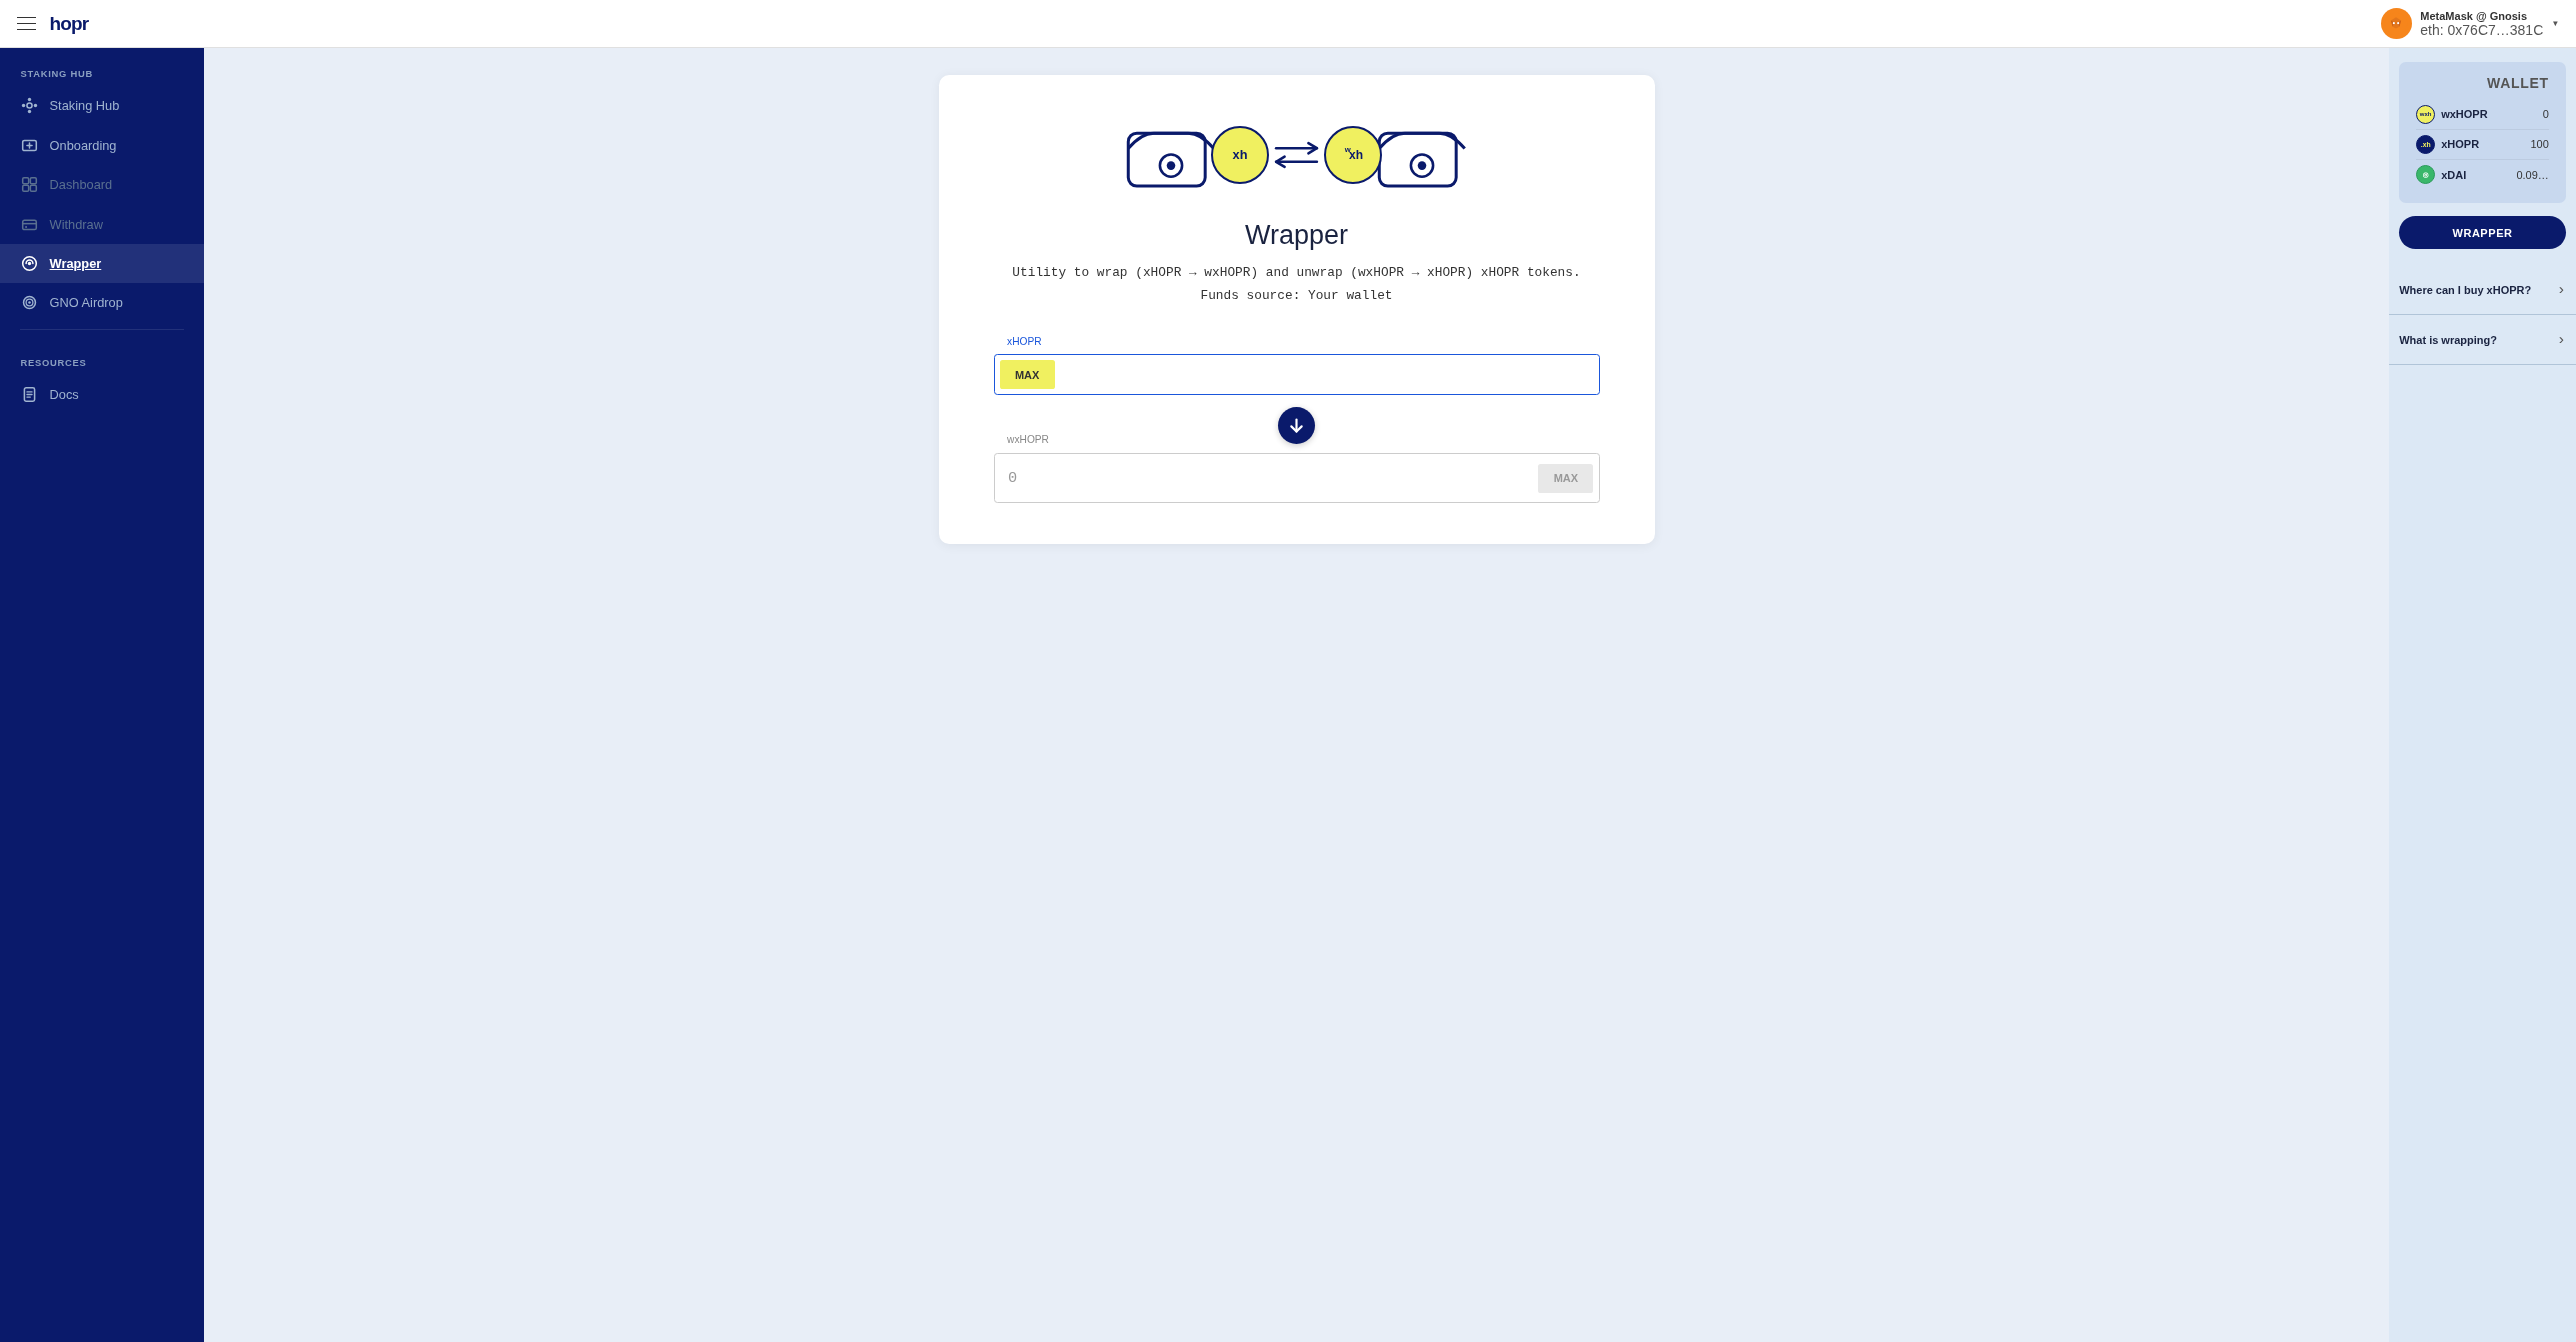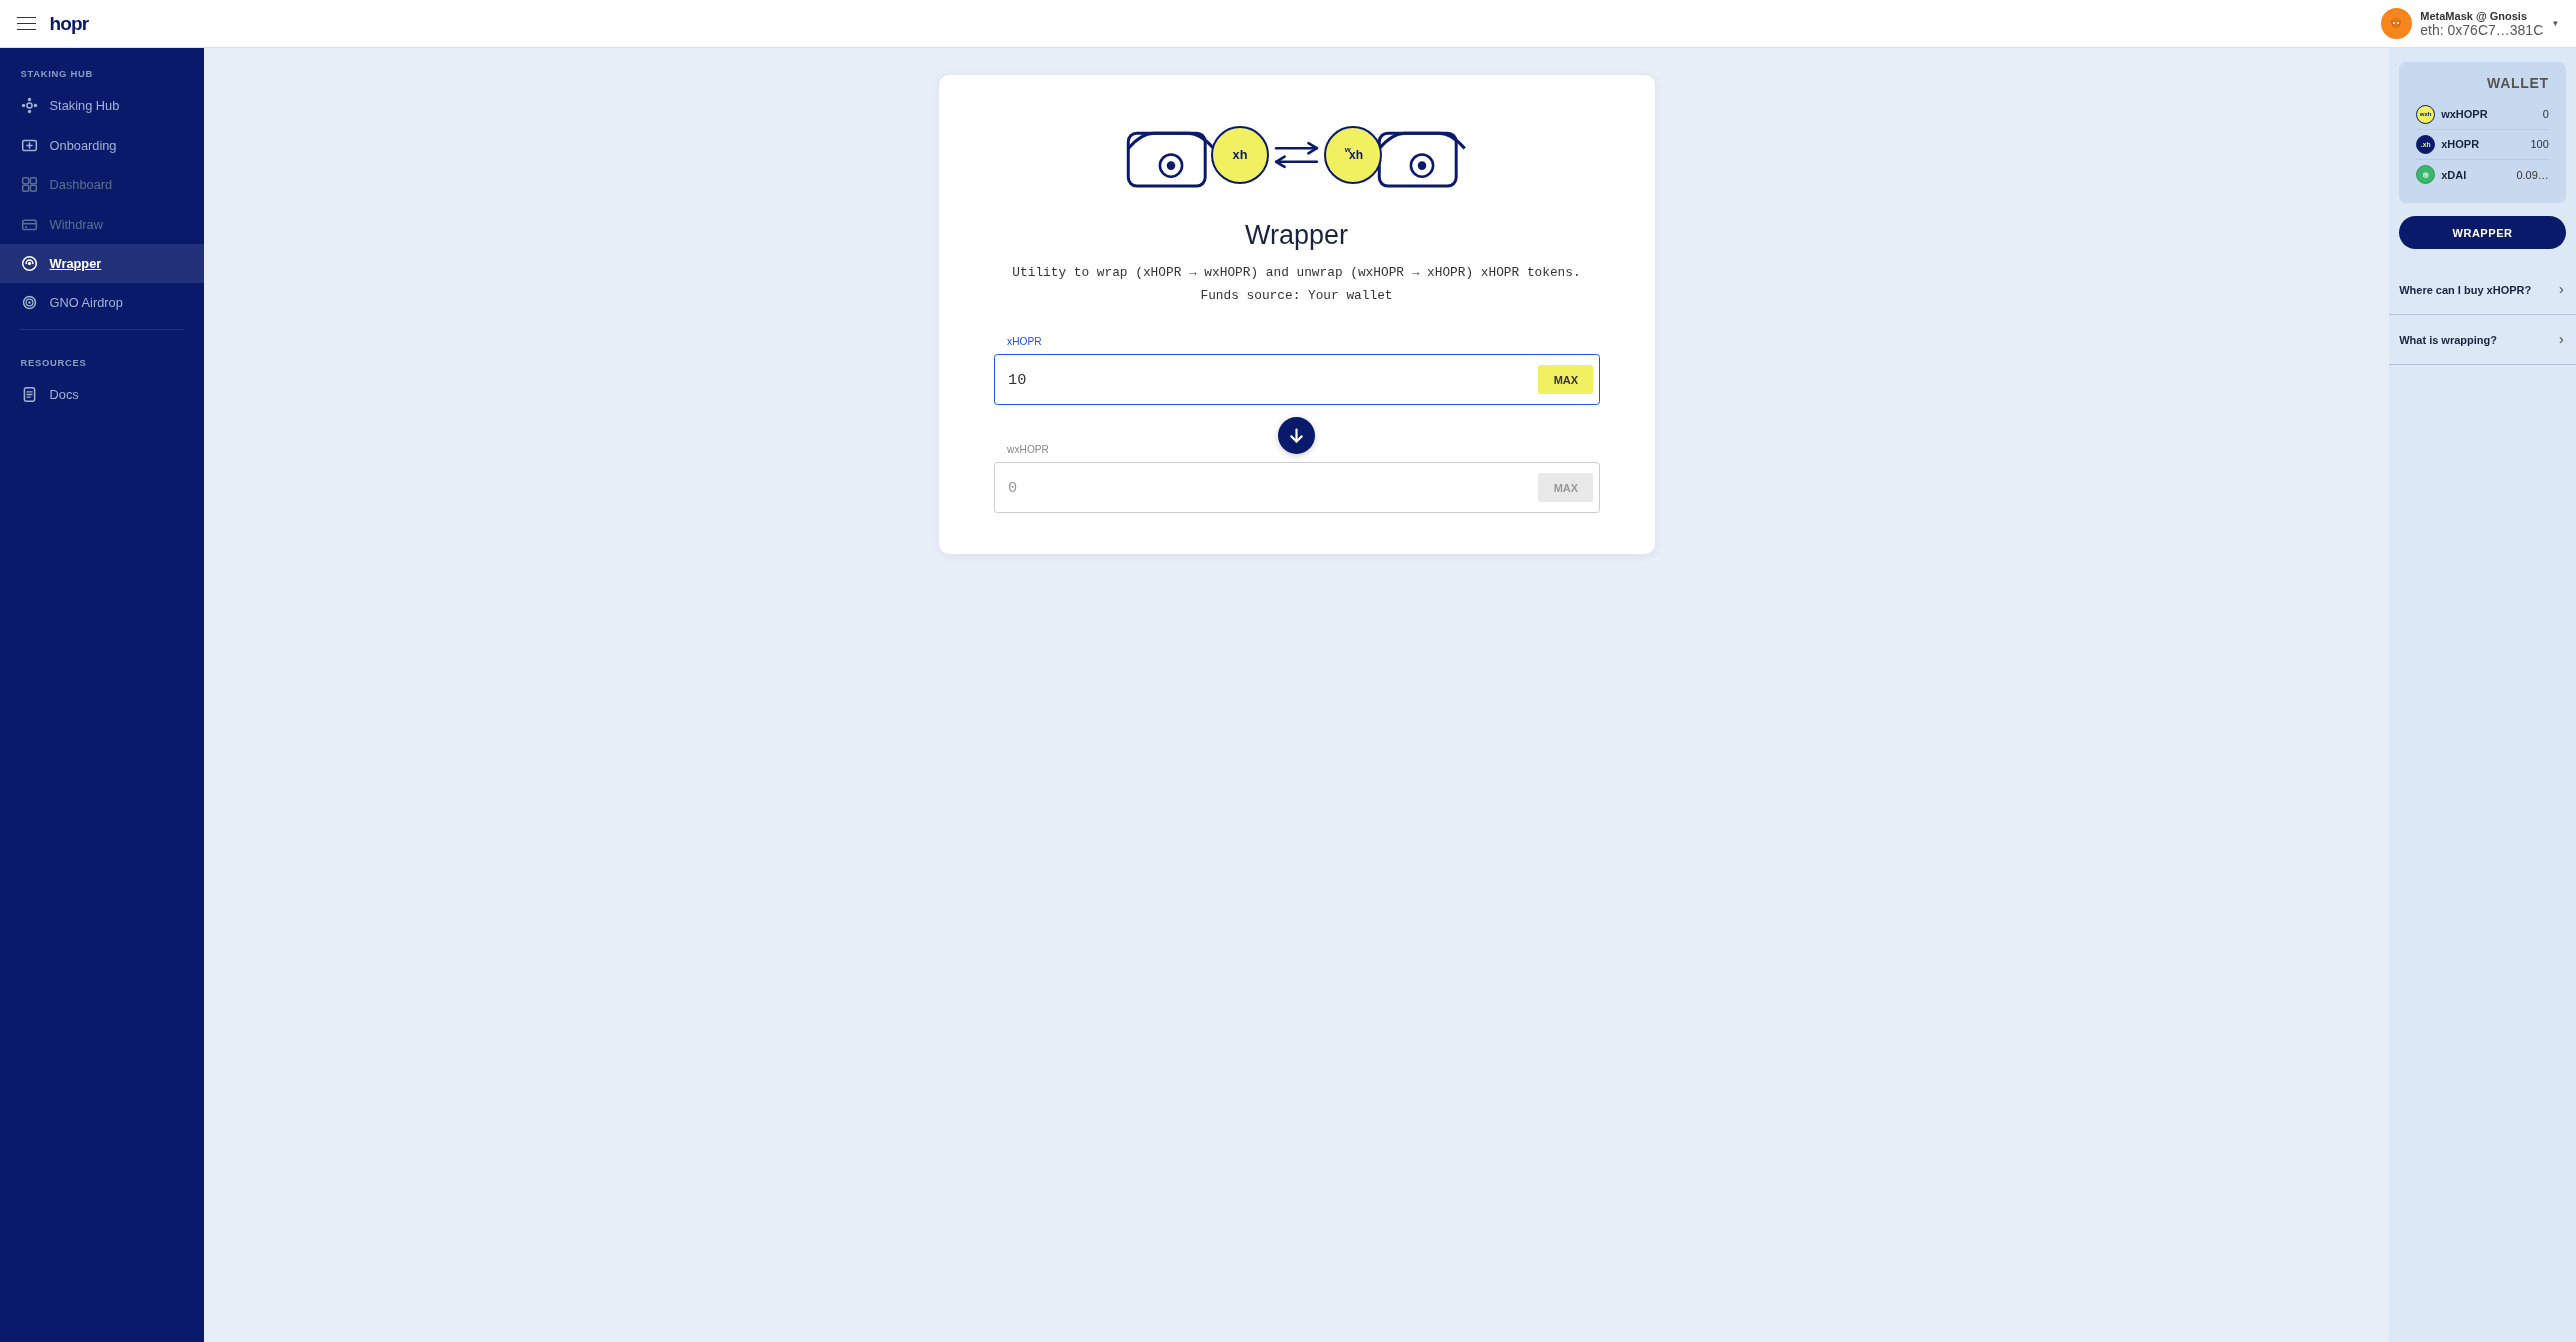--- a/index.html
+++ b/index.html
@@ -613,21 +613,20 @@
           </svg>
         </div>
 
         <h1 class="wrapper-title">Wrapper</h1>
         <p class="wrapper-desc">Utility to wrap (xHOPR → wxHOPR) and unwrap (wxHOPR → xHOPR) xHOPR tokens.</p>
         <p class="wrapper-source">Funds source: Your wallet</p>
 
         <div class="input-group" style="margin-bottom: 13.6px; padding-top: 10.2px;">
           <span class="input-label">xHOPR</span>
           <div class="input-field-wrapper">
-            <input class="input-field" type="text" value="10" style="">
             <button class="max-btn">MAX</button>
           </div>
         </div>
 
         <div class="swap-direction-wrapper">
           <button class="swap-direction-btn">
             <svg viewBox="0 0 22 22">
               <path d="M11 4 L11 18" stroke-linecap="round"></path>
               <path d="M5 12 L11 18 L17 12" stroke-linecap="round" stroke-linejoin="round"></path>
             </svg>

